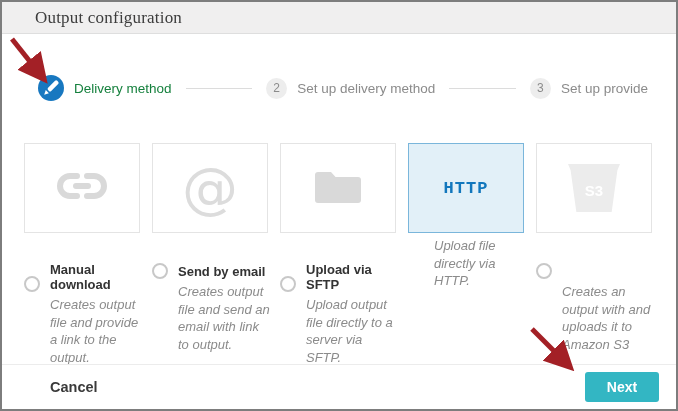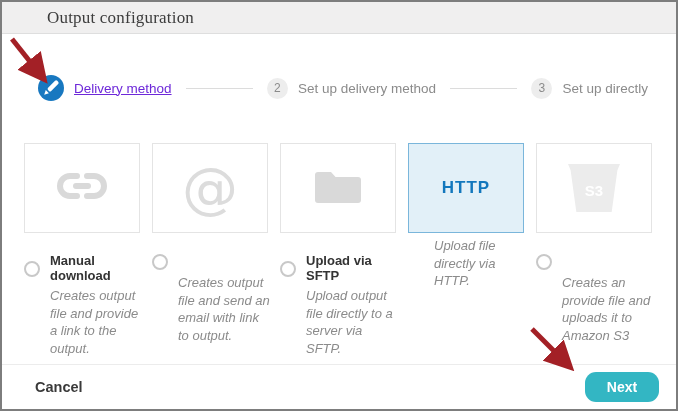--- a/index.html
+++ b/index.html
@@ -15,86 +15,86 @@
   html,body{margin:0;padding:0;background:#fff;}
   body{width:678px;height:411px;position:relative;font-family:"Liberation Sans",sans-serif;}
   .frame{
     position:absolute;inset:0;box-sizing:border-box;
     border:2px solid var(--frame-border);
     background:#fff;overflow:hidden;
   }
   
   .dlg-header{
     height:31px;background:var(--header-bg);border-bottom:1px solid #dedede;
-    display:flex;align-items:center;padding-left:45px;
+    display:flex;align-items:center;padding-left:33px;
   }
   .dlg-title{
     font-family:"Liberation Serif",serif;font-size:17px;color:#3c3c3c;letter-spacing:.2px;
   }
   
   .stepper{
     margin-top:41px;display:flex;align-items:center;
     padding-left:36px;padding-right:28px;
   }
   .step{display:flex;align-items:center;flex:0 0 auto;}
   .step-icon-circle{
     width:26px;height:26px;border-radius:50%;background:var(--accent-blue);
     display:flex;align-items:center;justify-content:center;flex:0 0 auto;
   }
   .step-num-circle{
     width:21px;height:21px;border-radius:50%;background:#ededed;color:#8b8b8b;
     font-size:12px;display:flex;align-items:center;justify-content:center;flex:0 0 auto;
   }
   .step-label{margin-left:10px;font-size:13.5px;color:#8b8b8b;white-space:nowrap;}
-  .step.current .step-label{color:#6d28d9;text-decoration:underline;}
+  .step.current .step-label{color:#15803d;}
   .connector{flex:1 1 auto;height:1px;background:#dcdcdc;margin:0 14px;}
   
   .options{
     margin-top:42px;display:grid;grid-template-columns:repeat(5,116px);
     column-gap:12px;padding-left:22px;
   }
   .card{
     height:90px;box-sizing:border-box;background:#fff;border:1px solid #e4e4e4;
     display:flex;align-items:center;justify-content:center;cursor:pointer;
   }
-  .card.selected{background:var(--selected-card-bg);border:1px solid var(--selected-card-border);}
+  .card.selected{background:var(--selected-card-bg);border:1px solid var(--selected-card-border);font-family:Liberation Mono, monospace;}
   .http-label{font-size:17px;font-weight:bold;color:var(--http-text);letter-spacing:1px;}
   .at-glyph{font-size:56px;color:#dcdcdc;line-height:1;font-family:"DejaVu Sans",sans-serif;}
   .s3-bucket{
     width:52px;height:48px;background:#ececec;position:relative;
     clip-path:polygon(0% 0%,100% 0%,95% 13%,84% 100%,16% 100%,5% 13%);
     display:flex;align-items:center;justify-content:center;
   }
   .s3-text{color:#fff;font-weight:bold;font-size:15px;margin-top:4px;}
-  .radio-row{margin-top:20px;display:flex;align-items:center;cursor:pointer;}
+  .radio-row{margin-top:29px;display:flex;align-items:flex-end;cursor:pointer;}
   .radio{
     width:12px;height:12px;border-radius:50%;border:2px solid #c8c8c8;background:#fff;
     flex:0 0 auto;margin-top:1px;display:flex;align-items:center;justify-content:center;
   }
   .radio.selected{border-color:var(--accent-blue);}
   .radio-dot{width:7px;height:7px;border-radius:50%;background:var(--accent-blue);display:none;}
   .radio.selected .radio-dot{display:block;}
   .option-label{
     margin-left:10px;font-size:13px;font-weight:bold;color:#333;line-height:15px;
     padding-right:2px;
   }
   .option-desc{
     margin-top:4px;margin-left:26px;width:92px;
     font-size:13px;color:#8b8b8b;line-height:1.35;font-style:italic;
   }
   
   .dlg-footer{
     position:absolute;left:0;right:0;bottom:0;height:45px;background:#fff;
     border-top:1px solid #ececec;display:flex;align-items:center;justify-content:space-between;
-    padding:0 17px 0 33px;box-sizing:border-box;
+    padding:0 17px 0 48px;box-sizing:border-box;
   }
   .cancel-link{font-size:14.5px;color:#3a3a3a;font-weight:600;cursor:pointer;}
   .next-btn{
     background:var(--next-button-bg);color:#fff;font-weight:bold;font-size:14px;
-    border:none;border-radius:11px;width:74px;height:30px;cursor:pointer;
+    border:none;border-radius:3px;width:74px;height:30px;cursor:pointer;
     font-family:"Liberation Sans",sans-serif;
   }
   .arrow-overlay{position:absolute;inset:0;pointer-events:none;}
 </style>
 </head>
 <body>
 
 <div class="frame">
 
   <div class="dlg-header">
@@ -114,21 +114,21 @@
       <span class="step-label">Delivery method</span>
     </div>
     <div class="connector"></div>
     <div class="step">
       <span class="step-num-circle">2</span>
       <span class="step-label">Set up delivery method</span>
     </div>
     <div class="connector"></div>
     <div class="step">
       <span class="step-num-circle">3</span>
-      <span class="step-label">Set up directly</span>
+      <span class="step-label">Set up provide</span>
     </div>
   </div>
 
   <div class="options">
 
     <div class="option">
       <div class="card">
         <span>
           <svg width="58" height="34" viewBox="0 0 58 34">
             <g fill="none" stroke="#d9d9d9" stroke-width="6" stroke-linecap="round">
@@ -145,20 +145,21 @@
       </div>
       <div class="option-desc">Creates output file and provide a link to the output.</div>
     </div>
 
     <div class="option">
       <div class="card">
         <span class="at-glyph">@</span>
       </div>
       <div class="radio-row">
         <span class="radio"></span>
+        <span class="option-label">Send by email</span>
       </div>
       <div class="option-desc">Creates output file and send an email with link to output.</div>
     </div>
 
     <div class="option">
       <div class="card">
         <span>
           <svg width="52" height="40" viewBox="0 0 52 40">
             <path d="M3 9 a3 3 0 0 1 3 -3 h13 l4.5 5 h22.5 a3 3 0 0 1 3 3 v20 a3 3 0 0 1 -3 3 h-40 a3 3 0 0 1 -3 -3 Z" fill="#d9d9d9"></path>
           </svg>
@@ -180,21 +181,21 @@
 
     <div class="option">
       <div class="card">
         <span class="s3-bucket">
           <span class="s3-text">S3</span>
         </span>
       </div>
       <div class="radio-row">
         <span class="radio"></span>
       </div>
-      <div class="option-desc">Creates an provide file and uploads it to Amazon S3</div>
+      <div class="option-desc">Creates an output with and uploads it to Amazon S3</div>
     </div>
 
   </div>
 
   <div class="dlg-footer">
     <span class="cancel-link">Cancel</span>
     <button class="next-btn">Next</button>
   </div>
 
   <svg class="arrow-overlay" width="678" height="411" viewBox="0 0 678 411">

